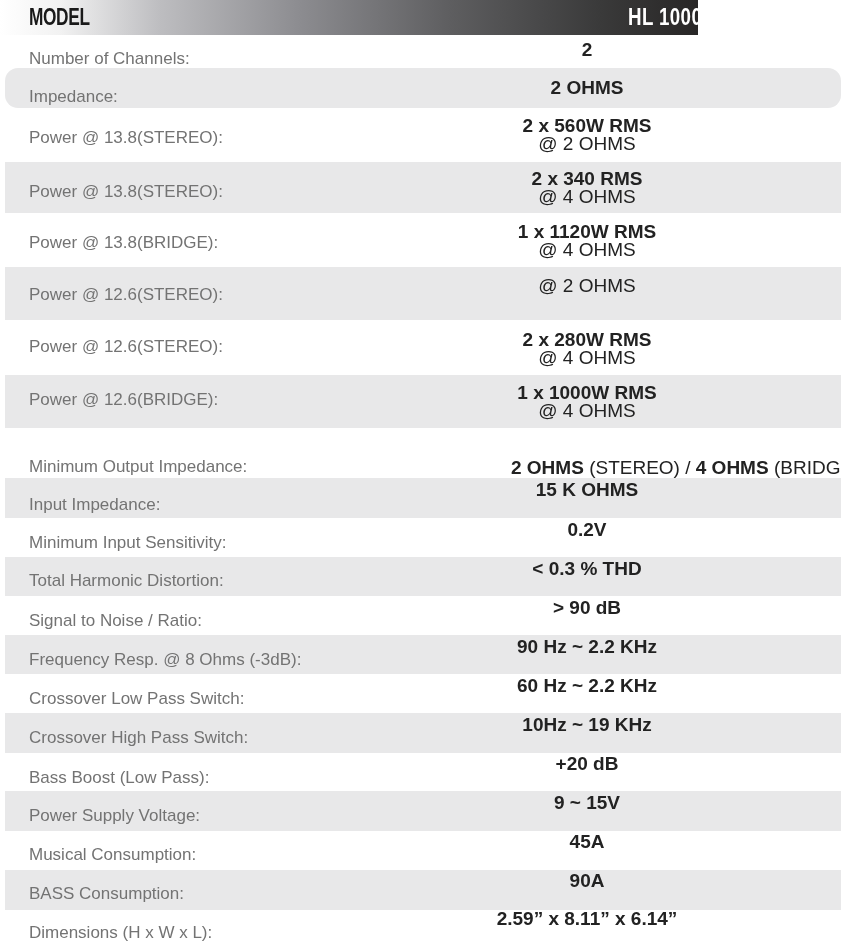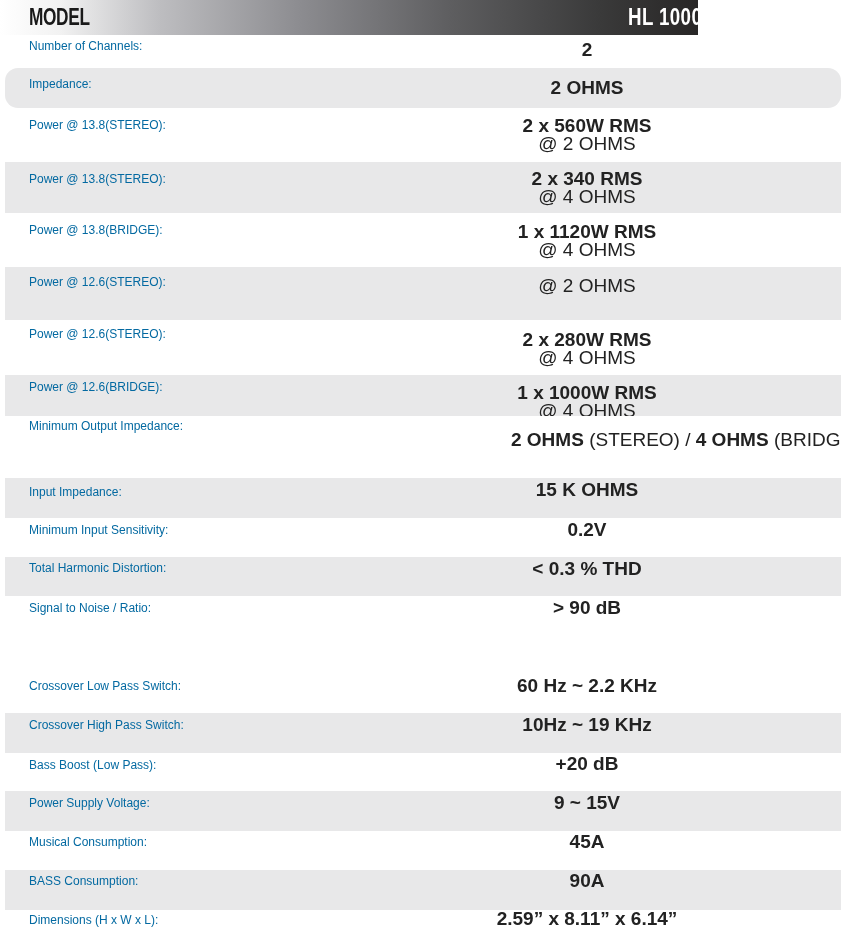--- a/index.html
+++ b/index.html
@@ -27,21 +27,21 @@
       transform: scaleX(0.78); transform-origin: left top;
       white-space: nowrap;
     }
     .row {
       position: absolute; left: 5px; width: 836px; overflow: hidden;
     }
     .row.gray { background: #e8e8e9; }
     .row.white { background: #ffffff; }
     .label {
       position: absolute; left: 24px;
-      font-size: 12px; color: #0369a1; white-space: nowrap;
+      font-size: 17px; color: #737373; white-space: nowrap; margin-top: 10px;
     }
     .value {
       position: absolute; left: 582px; width: 200px; margin-left: -100px;
       text-align: center; white-space: nowrap; color: #222;
     }
     .value .main { display: block; font-weight: bold; font-size: 19px; line-height: 19px; }
     .value .sub { display: block; font-weight: normal; font-size: 19px; line-height: 17px; }
     .value.single .main { line-height: 22px; }
     .value.wide { left: 506px; width: auto; margin-left: 0; text-align: left; font-size: 19px; }
     .value.wide b { font-weight: bold; }
@@ -111,21 +111,21 @@
   </div>
 
   <div class="row gray" style="top:375px;height:53px;">
     <span class="label" style="top:5px;">Power @ 12.6(BRIDGE):</span>
     <span class="value" style="top:8px;">
       <span class="main">1 x 1000W RMS</span>
       <span class="sub">@ 4 OHMS</span>
     </span>
   </div>
 
-  <div class="row white" style="top:416px;height:50px;">
+  <div class="row white" style="top:444px;height:50px;">
     <span class="label" style="top:3px;">Minimum Output  Impedance:</span>
     <span class="value wide" style="top:13px;"><b>2 OHMS</b><span class="r"> (STEREO) / </span><b>4 OHMS</b><span class="r"> (BRIDGE)</span></span>
   </div>
 
   <div class="row gray" style="top:478px;height:40px;">
     <span class="label" style="top:7px;">Input Impedance:</span>
     <span class="value single" style="top:1px;">
         <span class="main">15 K OHMS</span>
       </span>
   </div>
@@ -144,20 +144,26 @@
       </span>
   </div>
 
   <div class="row white" style="top:596px;height:39px;">
     <span class="label" style="top:5px;">Signal to Noise / Ratio:</span>
     <span class="value single" style="top:1px;">
         <span class="main">&gt; 90 dB</span>
       </span>
   </div>
 
+  <div class="row gray" style="top:635px;height:39px;">
+    <span class="label" style="top:5px;">Frequency Resp. @ 8 Ohms (-3dB):</span>
+    <span class="value single" style="top:1px;">
+        <span class="main">90 Hz ~ 2.2 KHz</span>
+      </span>
+  </div>
 
   <div class="row white" style="top:674px;height:39px;">
     <span class="label" style="top:5px;">Crossover Low Pass Switch:</span>
     <span class="value single" style="top:1px;">
         <span class="main">60 Hz ~ 2.2 KHz</span>
       </span>
   </div>
 
   <div class="row gray" style="top:713px;height:40px;">
     <span class="label" style="top:5px;">Crossover High Pass Switch:</span>

